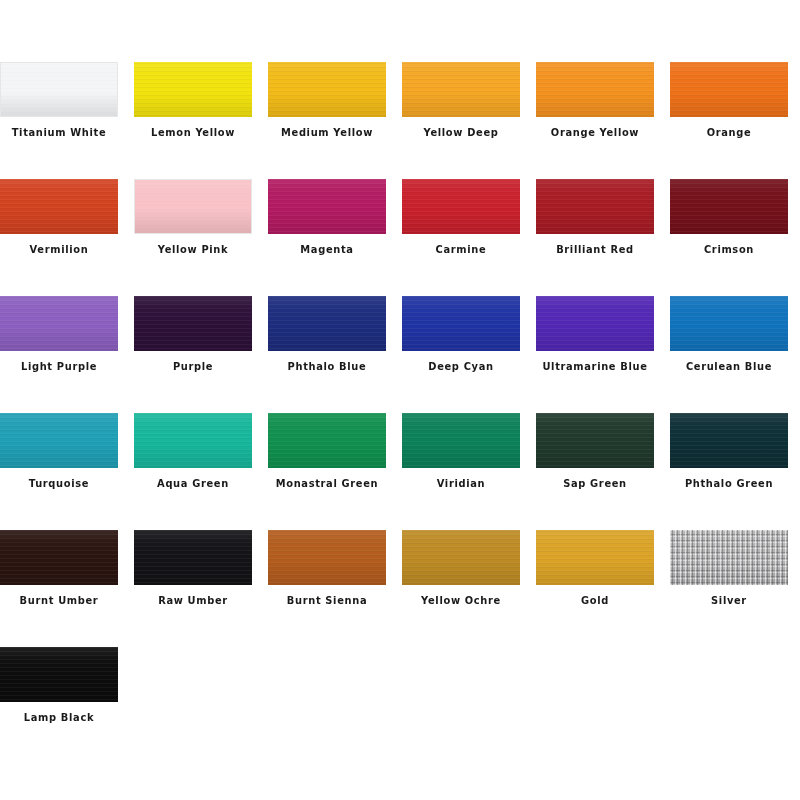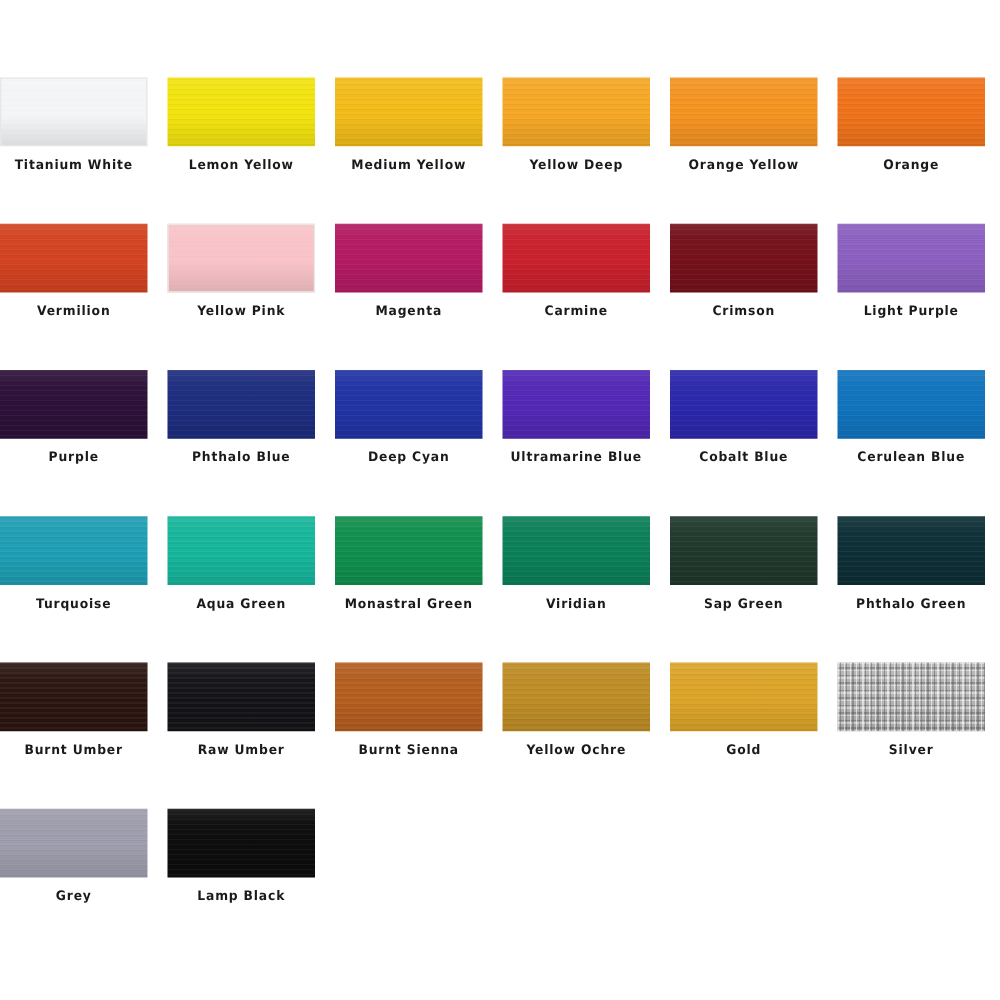--- a/index.html
+++ b/index.html
@@ -150,20 +150,24 @@
       </div>
       <div class="cell">
         <div class="swatch" title="Magenta" style="background-color: rgb(179, 26, 98);"></div>
         <div class="label">Magenta</div>
       </div>
       <div class="cell">
         <div class="swatch" title="Carmine" style="background-color: rgb(201, 32, 44);"></div>
         <div class="label">Carmine</div>
       </div>
       <div class="cell">
+        <div class="swatch" title="Brilliant Red" style="background-color: rgb(168, 27, 36);"></div>
+        <div class="label">Brilliant Red</div>
+      </div>
+      <div class="cell">
         <div class="swatch" title="Crimson" style="background-color: rgb(116, 16, 26);"></div>
         <div class="label">Crimson</div>
       </div>
       <div class="cell">
         <div class="swatch" title="Light Purple" style="background-color: rgb(139, 95, 192);"></div>
         <div class="label">Light Purple</div>
       </div>
       <div class="cell">
         <div class="swatch" title="Purple" style="background-color: rgb(45, 16, 56);"></div>
         <div class="label">Purple</div>
@@ -174,24 +178,20 @@
       </div>
       <div class="cell">
         <div class="swatch" title="Deep Cyan" style="background-color: rgb(32, 51, 164);"></div>
         <div class="label">Deep Cyan</div>
       </div>
       <div class="cell">
         <div class="swatch" title="Ultramarine Blue" style="background-color: rgb(82, 39, 181);"></div>
         <div class="label">Ultramarine Blue</div>
       </div>
       <div class="cell">
-        <div class="swatch" title="Cobalt Blue" style="background-color: rgb(43, 39, 171);"></div>
-        <div class="label">Cobalt Blue</div>
-      </div>
-      <div class="cell">
         <div class="swatch" title="Cerulean Blue" style="background-color: rgb(16, 115, 189);"></div>
         <div class="label">Cerulean Blue</div>
       </div>
       <div class="cell">
         <div class="swatch" title="Turquoise" style="background-color: rgb(31, 159, 181);"></div>
         <div class="label">Turquoise</div>
       </div>
       <div class="cell">
         <div class="swatch" title="Aqua Green" style="background-color: rgb(22, 183, 156);"></div>
         <div class="label">Aqua Green</div>
@@ -230,21 +230,17 @@
       </div>
       <div class="cell">
         <div class="swatch" title="Gold" style="background-color: rgb(219, 163, 38);"></div>
         <div class="label">Gold</div>
       </div>
       <div class="cell">
         <div class="swatch speckle" title="Silver" style="background-color: rgb(180, 180, 180);"></div>
         <div class="label">Silver</div>
       </div>
       <div class="cell">
-        <div class="swatch" title="Grey" style="background-color: rgb(157, 157, 173);"></div>
-        <div class="label">Grey</div>
-      </div>
-      <div class="cell">
         <div class="swatch" title="Lamp Black" style="background-color: rgb(12, 12, 12);"></div>
         <div class="label">Lamp Black</div>
       </div>
     </div>
 </div>
 
 </body></html>

